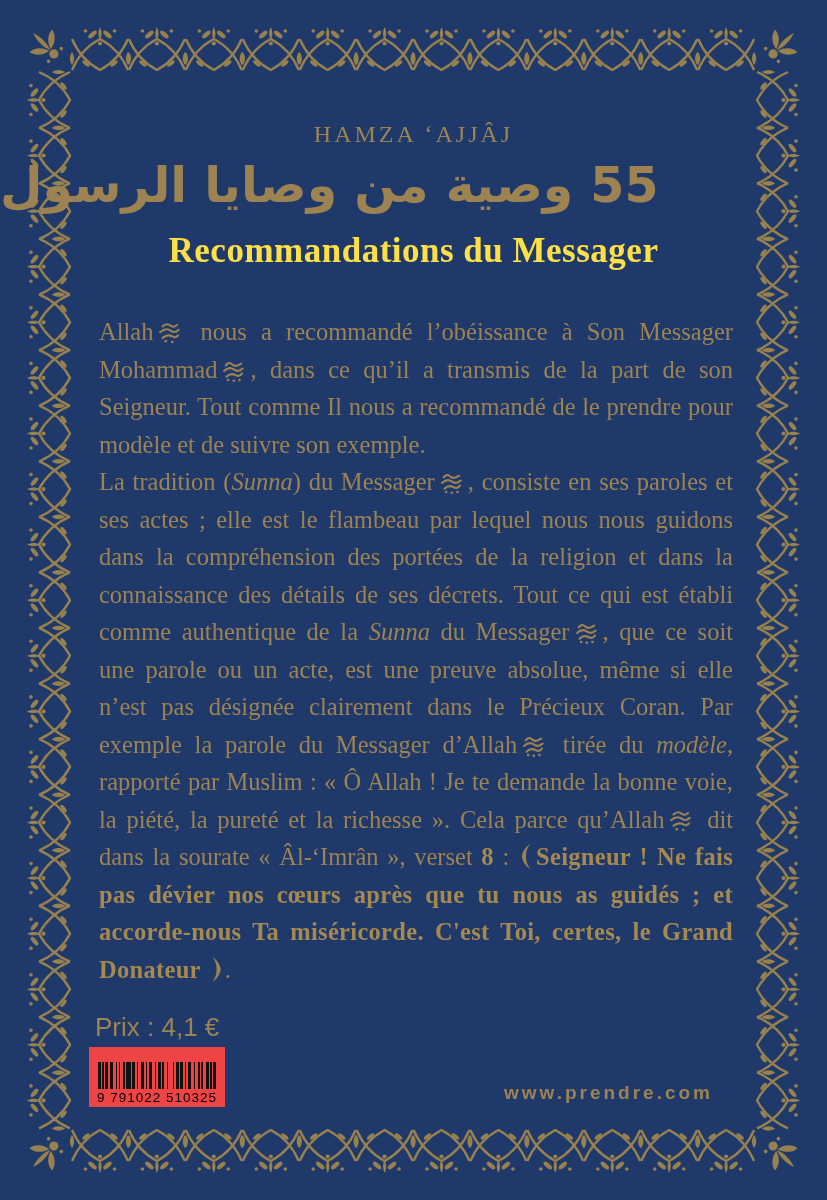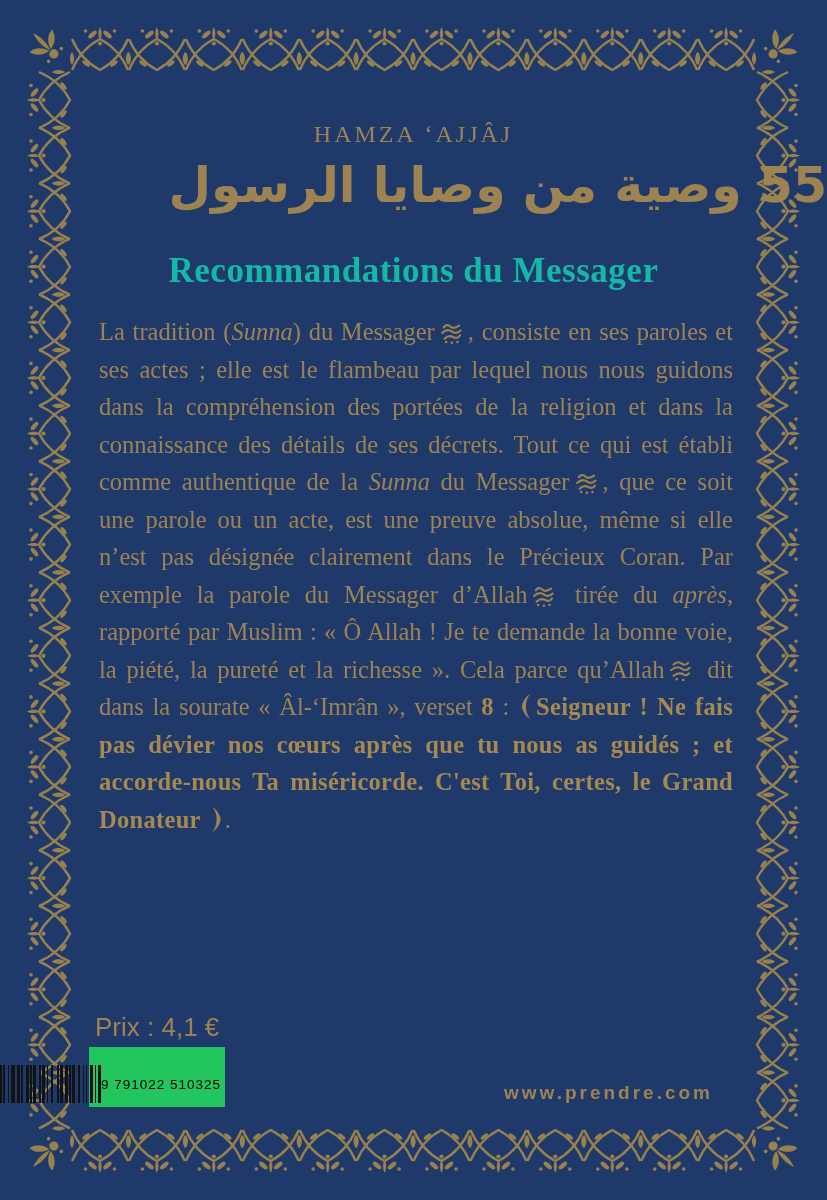--- a/index.html
+++ b/index.html
@@ -8,46 +8,46 @@
     background:#20396B;
     font-family:"Liberation Serif",serif;
   }
   .border-svg{position:absolute;left:0;top:0;width:827px;height:1200px;pointer-events:none}
   .author{
     position:absolute;top:121px;left:0;right:0;text-align:center;
     font-size:24px;letter-spacing:3px;color:#9D8351;
     font-family:"Liberation Serif",serif;
   }
   .title-ar{
-    position:absolute;top:146px;left:0;right:0;text-align:right;
+    position:absolute;top:146px;left:0;right:16px;text-align:left;
     font-family:"DejaVu Sans",sans-serif;font-weight:bold;
     font-size:49px;line-height:80px;color:#9D8351;
   }
   .title-fr{
     position:absolute;top:231px;left:0;right:0;text-align:center;
-    font-size:35px;font-weight:700;letter-spacing:.5px;color:#14b8a6;margin-top:20px;
+    font-size:35px;font-weight:700;letter-spacing:.5px;color:#fde047;
   }
   .body-text{
     position:absolute;left:99px;top:313px;width:634px;
     font-size:24.5px;line-height:37.5px;color:#9D8351;
     text-align:justify;
   }
   .body-text p{margin:0}
   .body-text i{}
   b.qbold{font-weight:700;color:#A5894F;letter-spacing:.3px}
   .hono{display:inline-block;width:26px;height:26px;vertical-align:-6px;margin:0 4px 0 3px}
   .qbr{display:inline-block;width:12px;height:27px;vertical-align:-5px;margin:0 3px}
   .price{
     position:absolute;left:95px;top:1012px;
     font-family:"Liberation Sans",sans-serif;font-size:26px;color:#9D8351;
   }
   .barcode{
     position:absolute;left:89px;top:1047px;width:136px;height:60px;
-    background:#22c55e;box-sizing:border-box;padding:15px 4px 2px;
-    display:flex;flex-direction:row;align-items:center;justify-content:flex-end;
+    background:#ef4444;box-sizing:border-box;padding:15px 4px 2px;
+    display:flex;flex-direction:column;align-items:center;justify-content:flex-end;
   }
   .bars{display:flex;align-items:stretch;height:38px;justify-content:center}
   .bars div{height:100%}
   .bar-black{background:#121212}
   .bar-num{
     font-family:"Liberation Sans",sans-serif;font-size:13.5px;color:#000;
     letter-spacing:1px;margin-top:1px;white-space:nowrap;
   }
   .website{
     position:absolute;right:114px;top:1082px;
@@ -178,27 +178,32 @@
     </g>
 </svg>
 
 <div class="author">HAMZA ‘AJJÂJ</div>
 
 <div class="title-ar" dir="rtl">55 وصية من وصايا الرسول</div>
 
 <div class="title-fr">Recommandations du Messager</div>
 
 <div class="body-text">
+  <p>Allah<svg viewBox="0 0 32 32" class="hono">
+        <use href="#g-swt"></use>
+      </svg> nous a recommandé l’obéissance à Son Messager Mohammad<svg viewBox="0 0 32 32" class="hono">
+        <use href="#g-saw"></use>
+      </svg>, dans ce qu’il a transmis de la part de son Seigneur. Tout comme Il nous a recommandé de le prendre pour modèle et de suivre son exemple.</p>
   <p>La tradition (<i>Sunna</i>) du Messager<svg viewBox="0 0 32 32" class="hono">
         <use href="#g-saw"></use>
       </svg>, consiste en ses paroles et ses actes ; elle est le flambeau par lequel nous nous guidons dans la compréhension des portées de la religion et dans la connaissance des détails de ses décrets. Tout ce qui est établi comme authentique de la <i>Sunna</i> du Messager<svg viewBox="0 0 32 32" class="hono">
         <use href="#g-saw"></use>
       </svg>, que ce soit une parole ou un acte, est une preuve absolue, même si elle n’est pas désignée clairement dans le Précieux Coran. Par exemple la parole du Messager d’Allah<svg viewBox="0 0 32 32" class="hono">
         <use href="#g-saw"></use>
-      </svg> tirée du <i>après</i>, rapporté par Muslim : « Ô Allah ! Je te demande la bonne voie, la piété, la pureté et la richesse ». Cela parce qu’Allah<svg viewBox="0 0 32 32" class="hono">
+      </svg> tirée du <i>modèle</i>, rapporté par Muslim : « Ô Allah ! Je te demande la bonne voie, la piété, la pureté et la richesse ». Cela parce qu’Allah<svg viewBox="0 0 32 32" class="hono">
         <use href="#g-swt"></use>
       </svg> dit dans la sourate « Âl-‘Imrân », verset <b class="qbold">8</b> : <svg viewBox="0 0 13 32" class="qbr">
         <use href="#g-qbo"></use>
       </svg><b class="qbold">Seigneur ! Ne fais pas dévier nos cœurs après que tu nous as guidés ; et accorde-nous Ta miséricorde. C'est Toi, certes, le Grand Donateur </b><svg viewBox="0 0 13 32" class="qbr">
         <use href="#g-qbc"></use>
       </svg>.</p>
 </div>
 
 <div class="price">Prix : 4,1 €</div>
 

